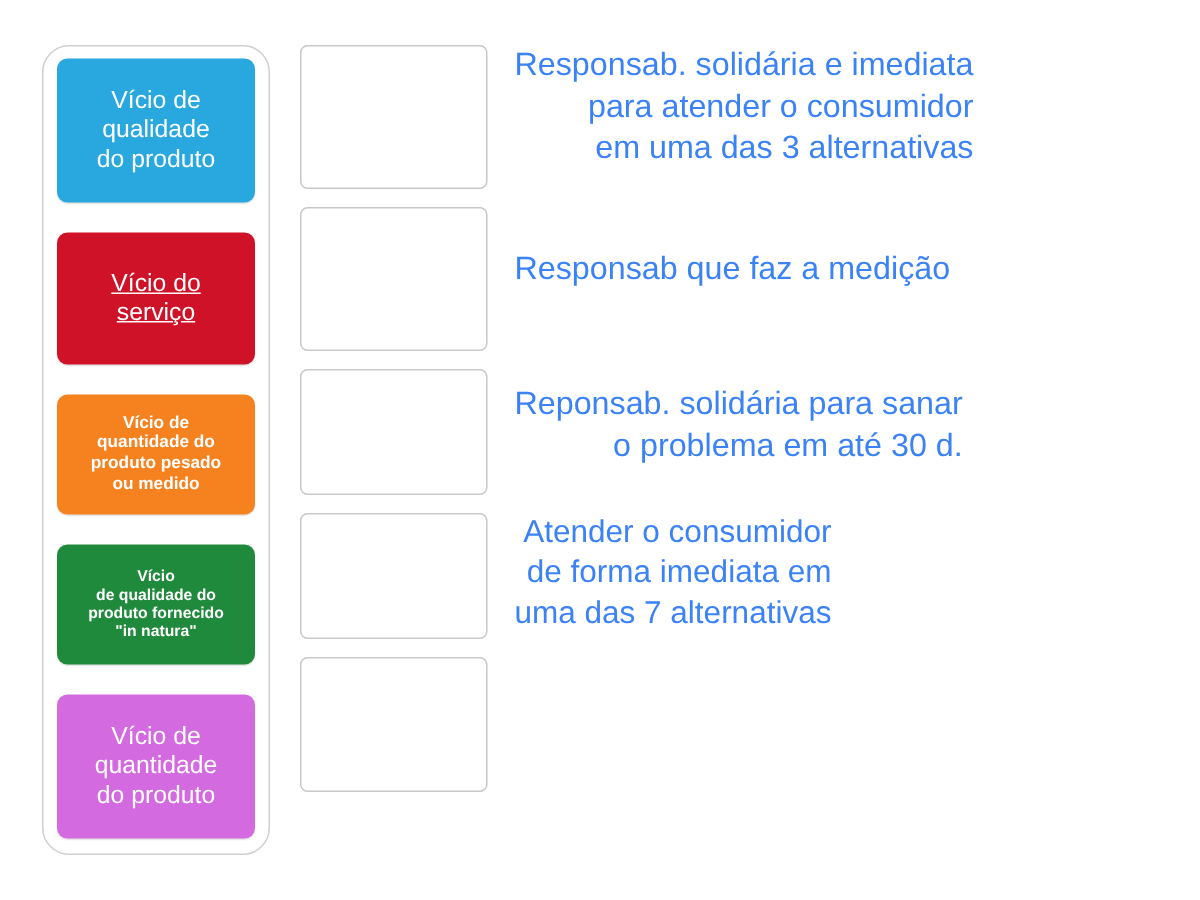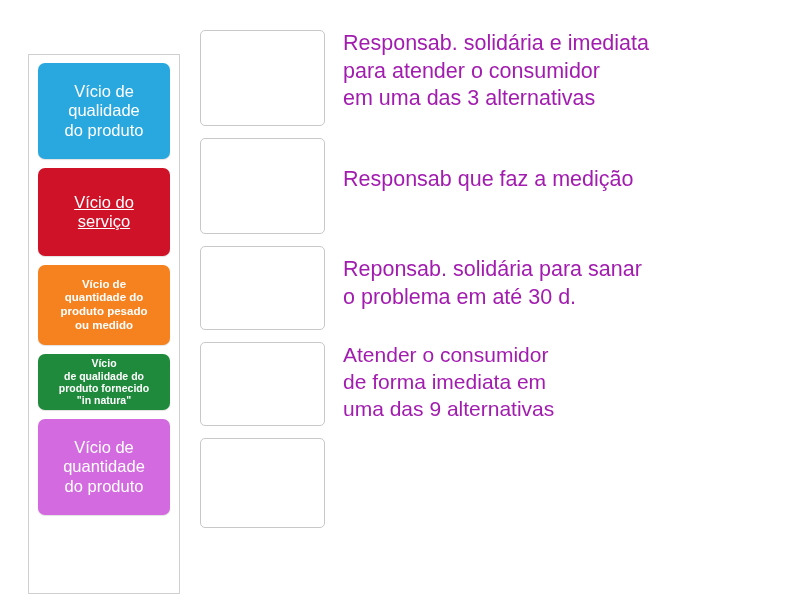--- a/index.html
+++ b/index.html
@@ -19,29 +19,28 @@
   }
 
   
   .tiles-panel {
     position: absolute;
     left: 28px;
     top: 30px;
     width: 152px;
     height: 540px;
     border: 1px solid #cfcfcf;
-    border-radius: 0;
+    border-radius: 18px;
     background: #ffffff;
     box-sizing: border-box;
     padding: 8px 9px;
     display: flex;
     flex-direction: column;
     justify-content: flex-start;
-    gap: 9px;
-    margin-top: 24px;
+    gap: 20px;
   }
 
   .tile {
     width: 100%;
     box-sizing: border-box;
     border-radius: 7px;
     color: #ffffff;
     display: flex;
     align-items: center;
     justify-content: center;
@@ -50,21 +49,21 @@
     line-height: 1.18;
     white-space: pre-line;
     cursor: move;
     user-select: none;
     box-shadow: 0 1px 1px rgba(0,0,0,0.12);
   }
 
   .tile-0 { height: 96px; font-size: 16.5px; }
   .tile-1 { height: 88px; font-size: 16.5px; text-decoration: underline; }
   .tile-2 { height: 80px; font-size: 11.5px; font-weight: 700; }
-  .tile-3 { height: 56px; font-size: 10.5px; font-weight: 700; }
+  .tile-3 { height: 80px; font-size: 10.5px; font-weight: 700; }
   .tile-4 { height: 96px; font-size: 16.5px; }
 
   
   .rows {
     position: absolute;
     left: 200px;
     top: 30px;
     width: 580px;
   }
 
@@ -80,24 +79,25 @@
     border: 1px solid #c8c8c8;
     border-radius: 5px;
     background: #ffffff;
     box-sizing: border-box;
     flex: 0 0 auto;
   }
 
   .row-text {
     margin-left: 18px;
     font-size: 21.5px;
-    color: #a21caf;
+    color: #3b82f6;
     line-height: 1.28;
     white-space: pre-line;
     padding-top: 2px;
+    text-align: right;
   }
 
   
   .row-0 .row-text { padding-top: 0px; }
   .row-1 { margin-top: 2px; }
   .row-1 .dropzone { height: 96px; }
   .row-1 .row-text { padding-top: 28px; }
   .row-2 .dropzone { height: 84px; }
   .row-2 .row-text { padding-top: 10px; }
   .row-3 .dropzone { height: 84px; }
@@ -146,21 +146,21 @@
     <div class="row row-2">
       <div class="dropzone"></div>
       <div class="row-text">Reponsab. solidária para sanar
 o problema em até 30 d.</div>
     </div>
 
     <div class="row row-3">
       <div class="dropzone"></div>
       <div class="row-text">Atender o consumidor
 de forma imediata em
-uma das 9 alternativas</div>
+uma das 7 alternativas</div>
     </div>
 
     <div class="row row-4">
       <div class="dropzone"></div>
     </div>
 
   </div>
 </div>
 
 </body></html>

